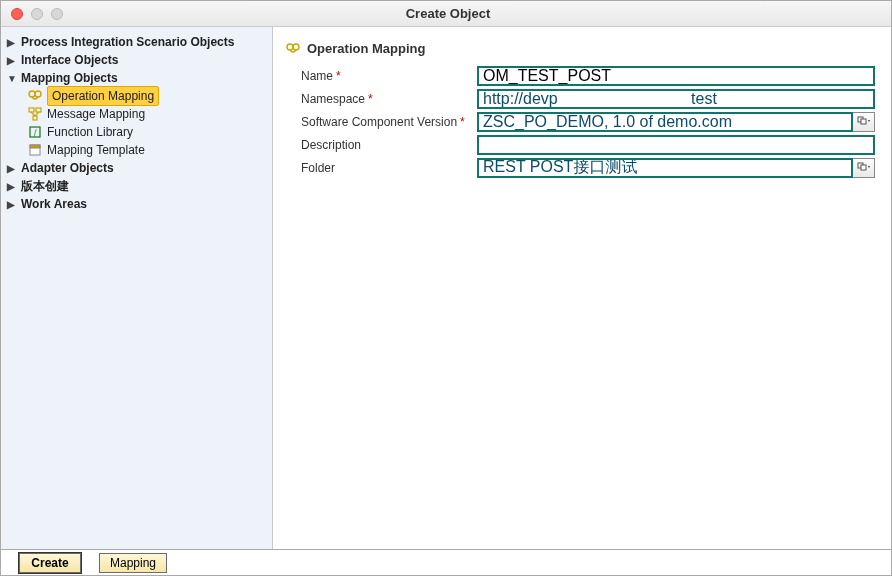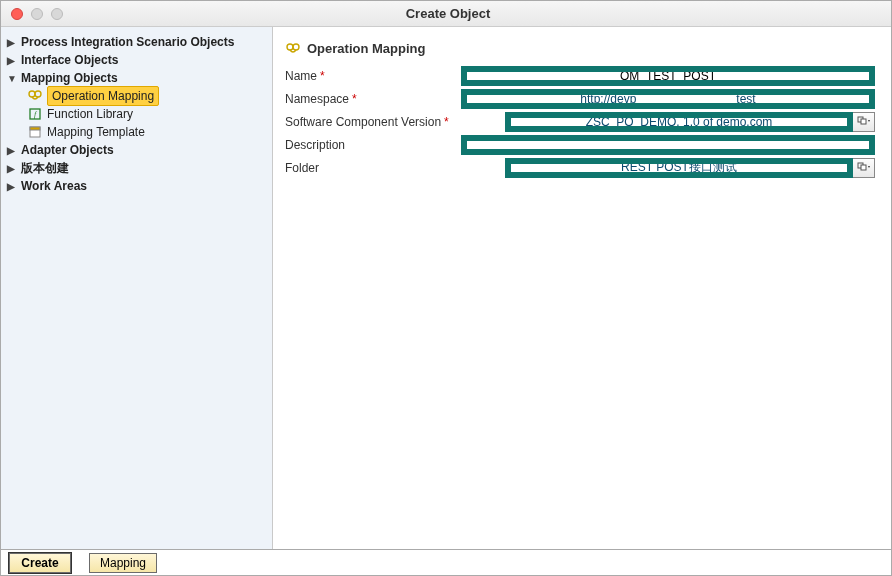--- a/index.html
+++ b/index.html
@@ -18,30 +18,30 @@
   .tree-row.l1 { font-weight: bold; }
   .tree-row.l2 { padding-left: 26px; font-weight: normal; }
   .arrow { display: inline-block; width: 10px; font-size: 10px; color: #444; margin-right: 4px; }
   .icon-sm { width: 16px; display: inline-flex; justify-content: center; margin-right: 4px; }
   .sel { background: #ffd042; border: 1px solid #e0a800; border-radius: 2px; padding: 0 4px; }
   .tree-row .label { line-height: 18px; }
   .main { flex: 1; padding: 14px 16px 0 12px; position: relative; }
   .section-head { display: flex; align-items: center; font-weight: bold; color: #333; font-size: 13px; margin-bottom: 8px; }
   .section-head .icon-sm { margin-right: 6px; }
   .form-row { display: flex; align-items: center; height: 23px; }
-  .form-label { width: 176px; color: #333; }
+  .form-label { width: 176px; color: #333; margin-left: 16px; }
   .req { color: #cc0000; margin-left: 3px; }
   .form-field { flex: 1; }
-  .txt { width: 100%; height: 20px; border: 6px solid #0f766e; background: #fff; font-size: 12px; padding: 1px 4px; font-family: inherit; text-align: center; }
+  .txt { width: 100%; height: 20px; border: 2px solid #0f766e; background: #fff; font-size: 16px; padding: 1px 4px; font-family: inherit; }
   .ro { background: #fff; color: #0c4a6e; }
-  .combo { display: flex; margin-left: 44px; }
+  .combo { display: flex; }
   .combo .txt { flex: 1; }
   .combo-btn { width: 22px; height: 20px; border: 1px solid #888; border-left: none; background: linear-gradient(#fdfdfd,#e8e8e8); display: flex; align-items: center; justify-content: center; cursor: pointer; }
   .combo-btn svg { width: 14px; height: 12px; }
-  .footer { height: 26px; border-top: 1px solid #aaa; background: #fff; display: flex; align-items: center; gap: 18px; padding-left: 8px; }
+  .footer { height: 26px; border-top: 1px solid #aaa; background: #fff; display: flex; align-items: center; gap: 18px; padding-left: 18px; }
   .btn { min-width: 62px; height: 20px; background: linear-gradient(#fff6d7,#f6e6a8); border: 1px solid #6b6b6b; font-size: 12px; cursor: pointer; padding: 0 10px; font-family: inherit; }
   .btn.primary { box-shadow: 0 0 0 1px #333; font-weight: bold; }
 </style>
 </head>
 <body>
 
 <div class="window">
   <div class="titlebar">
     <div class="traffic">
       <div class="tl tl-close"></div>
@@ -69,20 +69,31 @@
 
       <div class="tree-row l2">
         <span class="icon-sm">
           <svg width="14" height="14" viewBox="0 0 14 14">
               <circle cx="4" cy="5" r="3" fill="none" stroke="#caa600" stroke-width="1.4"></circle>
               <circle cx="10" cy="5" r="3" fill="none" stroke="#caa600" stroke-width="1.4"></circle>
               <path d="M4 8 Q7 12 10 8" fill="none" stroke="#caa600" stroke-width="1.4"></path>
             </svg>
         </span>
         <span class="sel label">Operation Mapping</span>
+      </div>
+      <div class="tree-row l2">
+        <span class="icon-sm">
+          <svg width="14" height="14" viewBox="0 0 14 14">
+              <rect x="1" y="1" width="5" height="4" fill="none" stroke="#caa600" stroke-width="1.2"></rect>
+              <rect x="8" y="1" width="5" height="4" fill="none" stroke="#caa600" stroke-width="1.2"></rect>
+              <path d="M3 5 L7 9 L11 5" fill="none" stroke="#caa600" stroke-width="1.2"></path>
+              <rect x="5" y="9" width="4" height="4" fill="none" stroke="#caa600" stroke-width="1.2"></rect>
+            </svg>
+        </span>
+        <span class="label">Message Mapping</span>
       </div>
       <div class="tree-row l2">
         <span class="icon-sm">
           <svg width="14" height="14" viewBox="0 0 14 14">
               <rect x="2" y="2" width="10" height="10" fill="none" stroke="#277f2a" stroke-width="1.3"></rect>
               <text x="7" y="10" text-anchor="middle" font-size="8" fill="#277f2a" font-family="serif" font-style="italic">f</text>
             </svg>
         </span>
         <span class="label">Function Library</span>
       </div>

